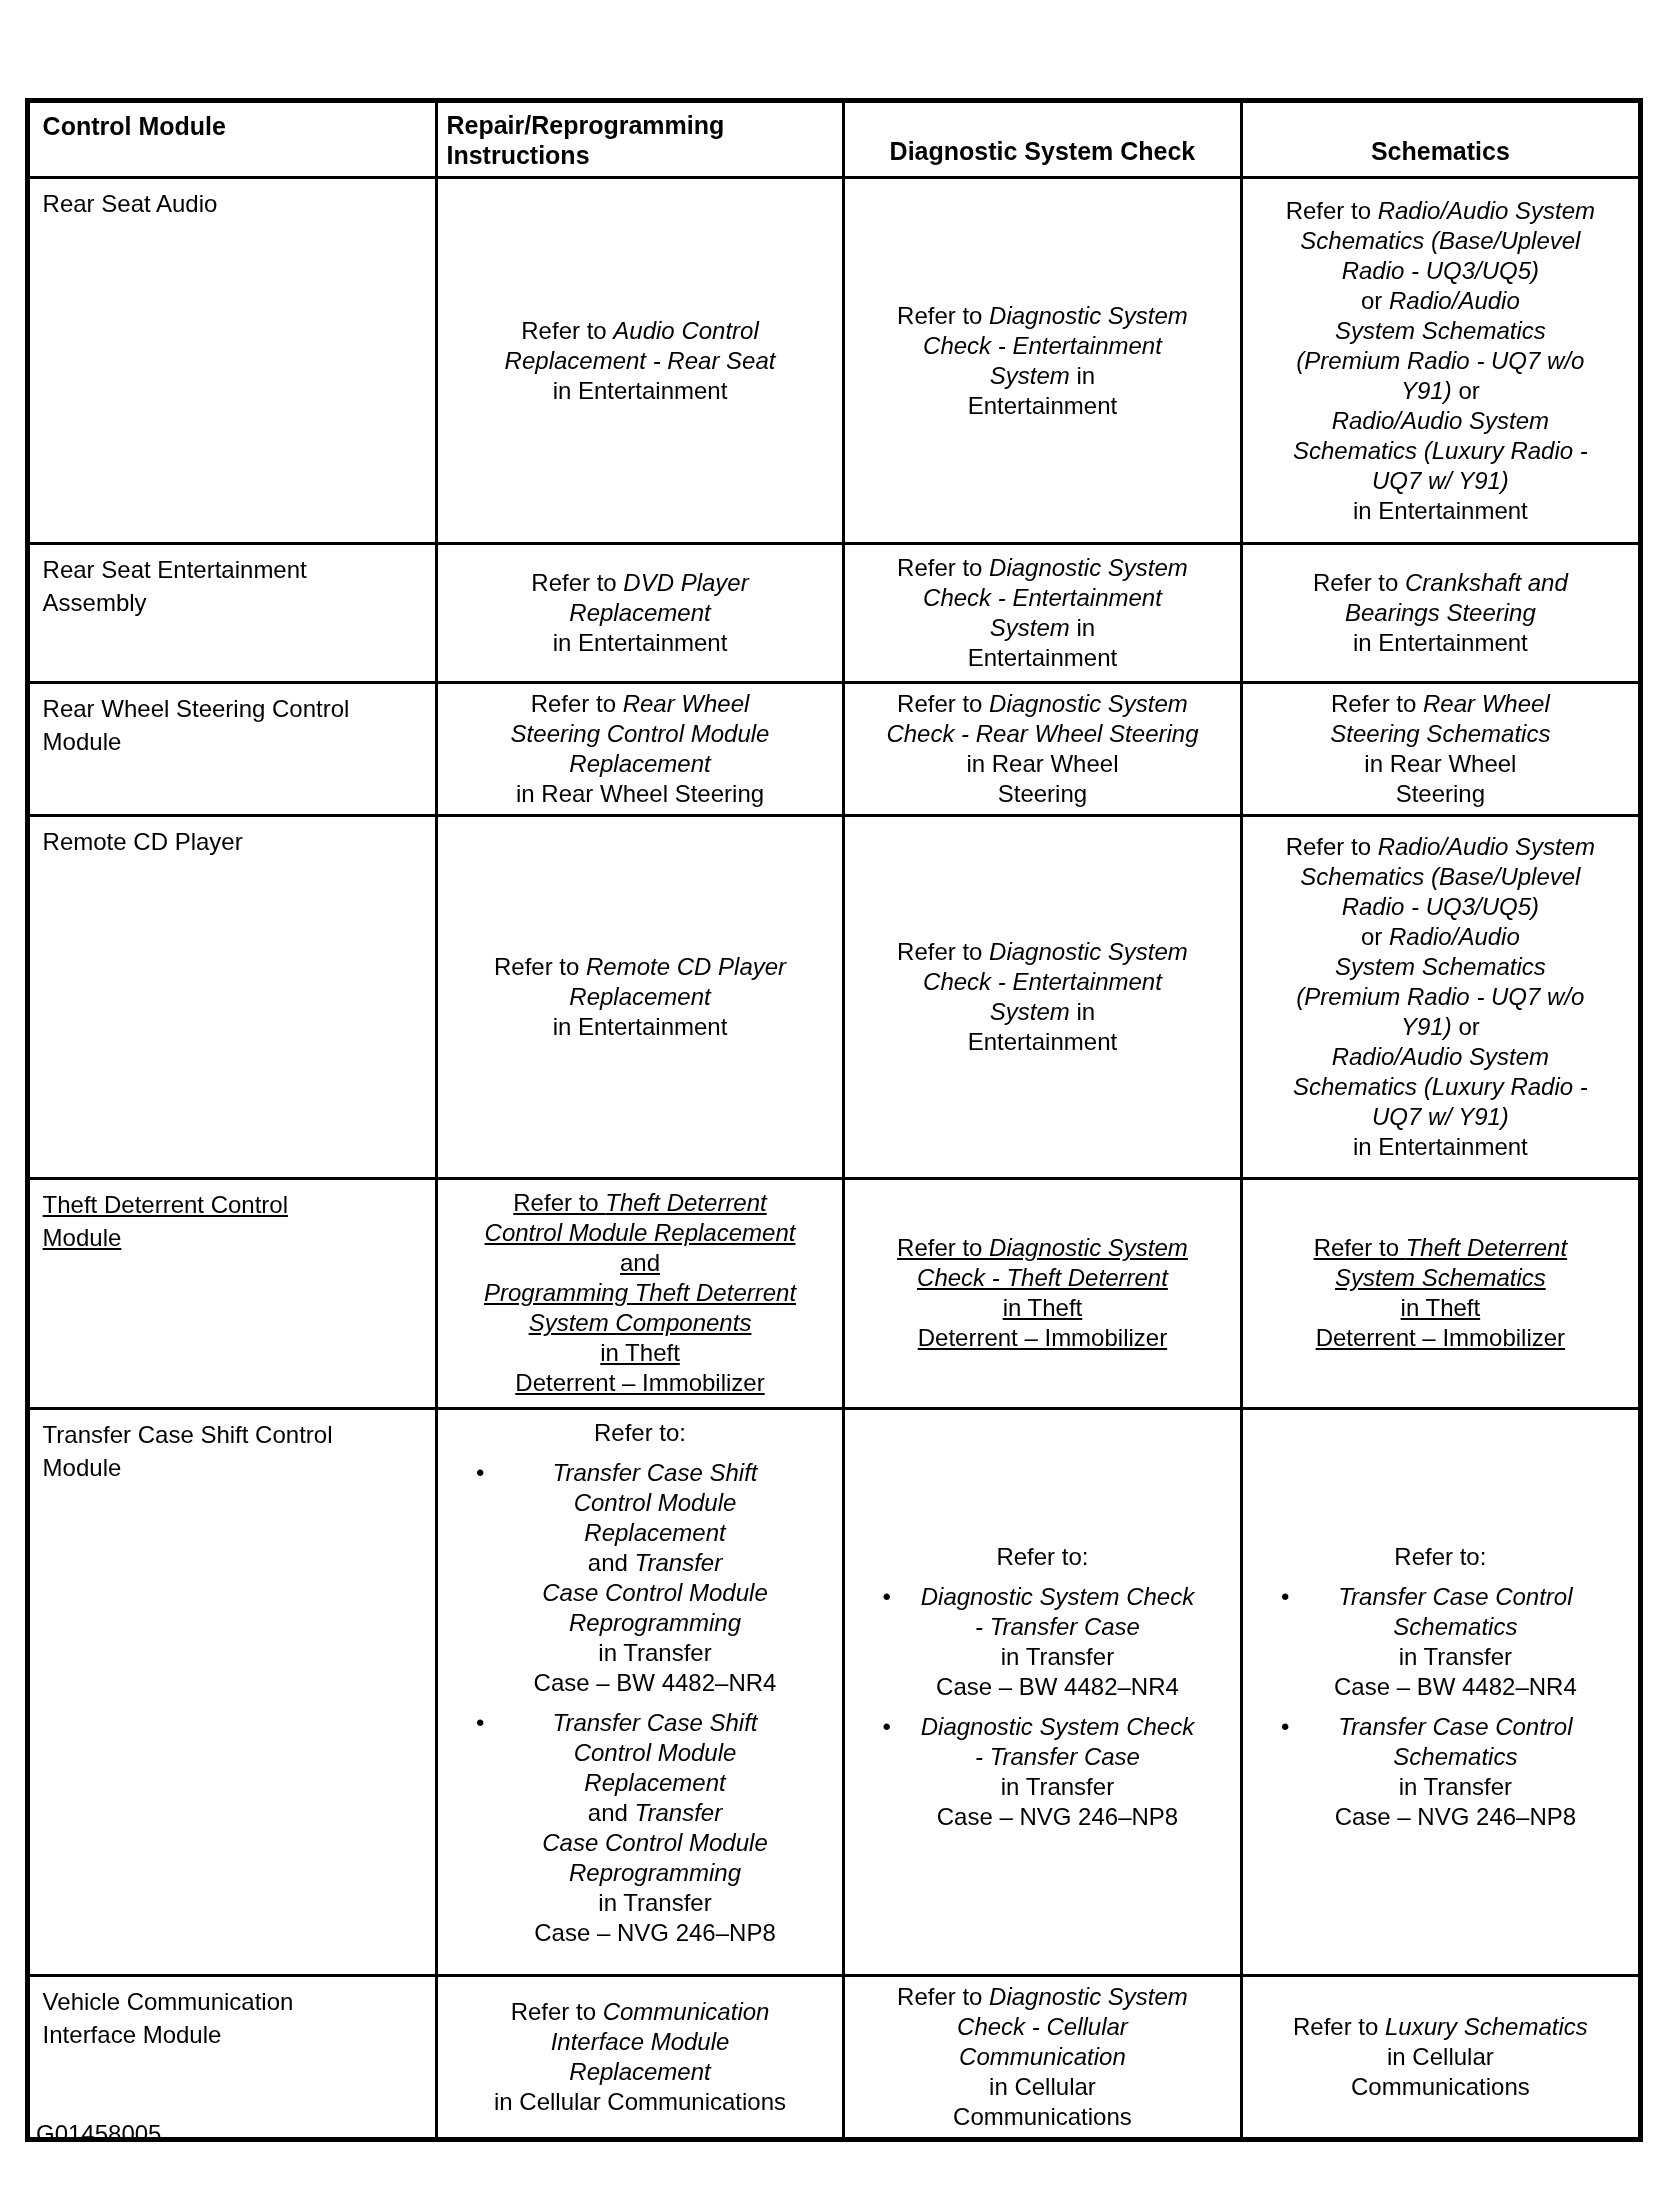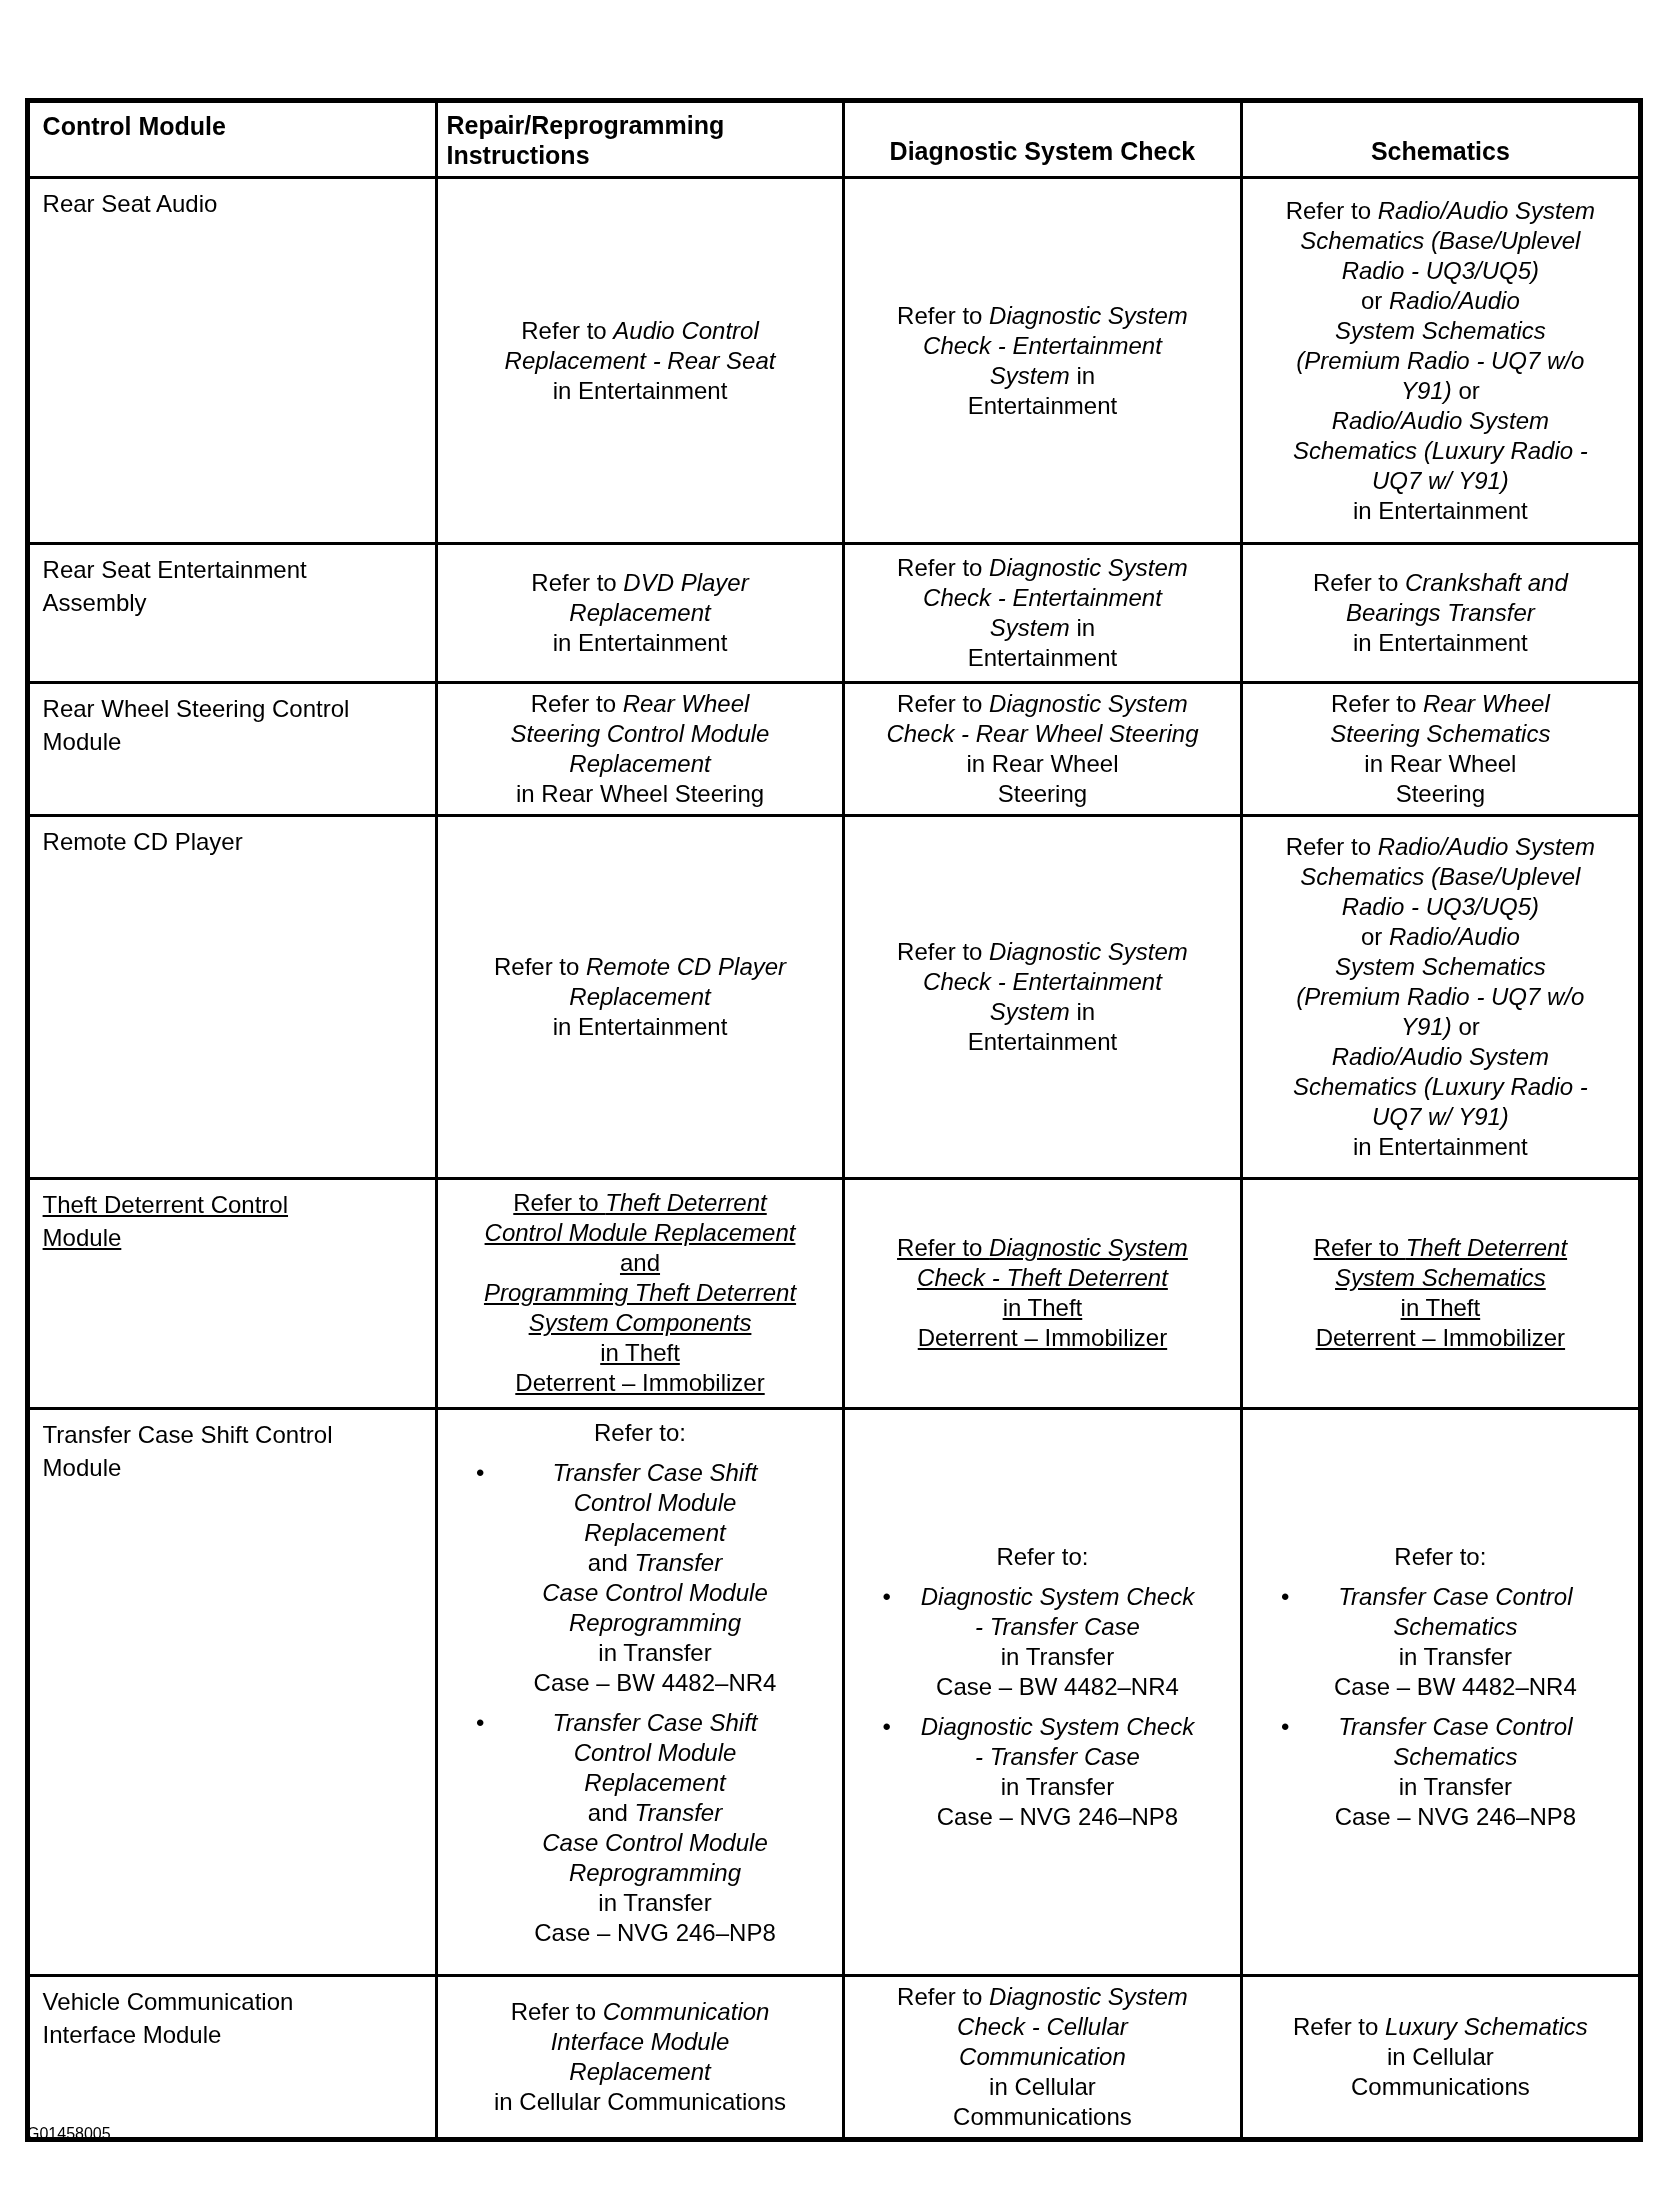--- a/index.html
+++ b/index.html
@@ -54,22 +54,22 @@
   td.ref.top { vertical-align:top; padding-top:8.2px; }
 
   i { font-style:italic; }
 
   .intro { margin-bottom:9.8px; }
   .bullet { display:flex; align-items:flex-start; margin-bottom:9.8px; }
   .bullet .marker { flex:none; width:38px; text-align:right; padding-right:13px; }
   .bullet .bullet-body { flex:1; text-align:center; padding-right:21px; }
 
   .figure-id {
-    position:absolute; left:27px; top:2122px;
-    font-size:16px; line-height:24.6px;
+    position:absolute; left:36px; top:2122px;
+    font-size:24px; line-height:24.6px;
   }
 </style>
 </head>
 <body>
 
 <div class="page">
 
   <table class="ref-table">
     <colgroup>
       <col style="width:25.4%">
@@ -89,21 +89,21 @@
       <tr class="r1">
         <td class="mod">Rear Seat Audio</td>
         <td class="ref">Refer to <i>Audio Control</i><br><i>Replacement - Rear Seat</i><br>in Entertainment</td>
         <td class="ref">Refer to <i>Diagnostic System</i><br><i>Check - Entertainment</i><br><i>System</i> in<br>Entertainment</td>
         <td class="ref">Refer to <i>Radio/Audio System</i><br><i>Schematics (Base/Uplevel</i><br><i>Radio - UQ3/UQ5)</i><br>or <i>Radio/Audio</i><br><i>System Schematics</i><br><i>(Premium Radio - UQ7 w/o</i><br><i>Y91)</i> or<br><i>Radio/Audio System</i><br><i>Schematics (Luxury Radio -</i><br><i>UQ7 w/ Y91)</i><br>in Entertainment</td>
       </tr>
       <tr class="r2">
         <td class="mod">Rear Seat Entertainment<br>Assembly</td>
         <td class="ref">Refer to <i>DVD Player</i><br><i>Replacement</i><br>in Entertainment</td>
         <td class="ref">Refer to <i>Diagnostic System</i><br><i>Check - Entertainment</i><br><i>System</i> in<br>Entertainment</td>
-        <td class="ref">Refer to <i>Crankshaft and</i><br><i>Bearings Transfer</i><br>in Entertainment</td>
+        <td class="ref">Refer to <i>Crankshaft and</i><br><i>Bearings Steering</i><br>in Entertainment</td>
       </tr>
       <tr class="r3">
         <td class="mod">Rear Wheel Steering Control<br>Module</td>
         <td class="ref">Refer to <i>Rear Wheel</i><br><i>Steering Control Module</i><br><i>Replacement</i><br>in Rear Wheel Steering</td>
         <td class="ref">Refer to <i>Diagnostic System</i><br><i>Check - Rear Wheel Steering</i><br>in Rear Wheel<br>Steering</td>
         <td class="ref">Refer to <i>Rear Wheel</i><br><i>Steering Schematics</i><br>in Rear Wheel<br>Steering</td>
       </tr>
       <tr class="r4">
         <td class="mod">Remote CD Player</td>
         <td class="ref">Refer to <i>Remote CD Player</i><br><i>Replacement</i><br>in Entertainment</td>

